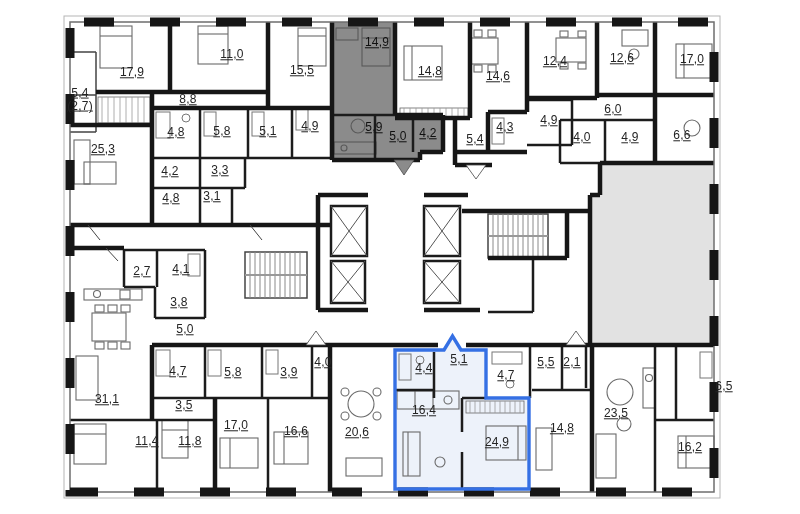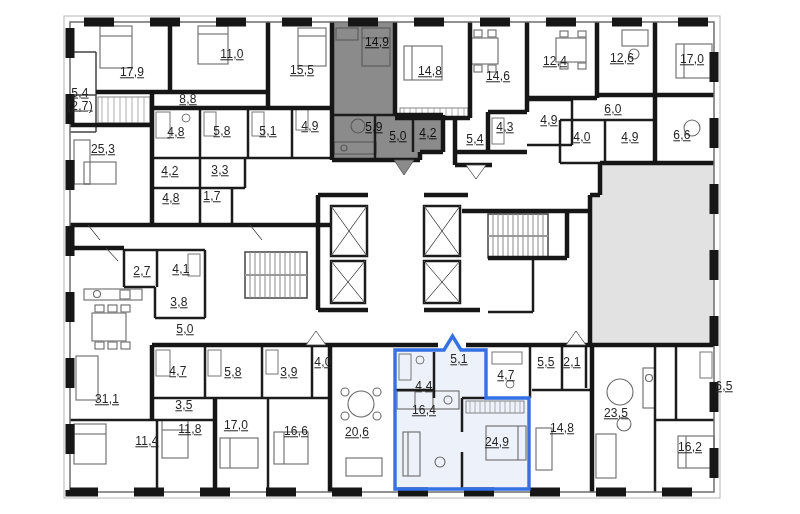--- a/index.html
+++ b/index.html
@@ -199,21 +199,21 @@
       <div class="room-label" style="left: 232px; top: 55px;">11,0</div>
       <div class="room-label" style="left: 302px; top: 71px;">15,5</div>
       <div class="room-label" style="left: 103px; top: 150px;">25,3</div>
       <div class="room-label" style="left: 176px; top: 133px;">4,8</div>
       <div class="room-label" style="left: 222px; top: 132px;">5,8</div>
       <div class="room-label" style="left: 268px; top: 132px;">5,1</div>
       <div class="room-label" style="left: 310px; top: 127px;">4,9</div>
       <div class="room-label" style="left: 170px; top: 172px;">4,2</div>
       <div class="room-label" style="left: 220px; top: 171px;">3,3</div>
       <div class="room-label" style="left: 171px; top: 199px;">4,8</div>
-      <div class="room-label" style="left: 212px; top: 197px;">1,7</div>
+      <div class="room-label" style="left: 212px; top: 197px;">3,1</div>
       <div class="room-label" style="left: 430px; top: 72px;">14,8</div>
       <div class="room-label" style="left: 498px; top: 77px;">14,6</div>
       <div class="room-label" style="left: 505px; top: 128px;">4,3</div>
       <div class="room-label" style="left: 475px; top: 140px;">5,4</div>
       <div class="room-label" style="left: 549px; top: 121px;">4,9</div>
       <div class="room-label" style="left: 555px; top: 62px;">12,4</div>
       <div class="room-label" style="left: 622px; top: 59px;">12,6</div>
       <div class="room-label" style="left: 692px; top: 60px;">17,0</div>
       <div class="room-label" style="left: 613px; top: 110px;">6,0</div>
       <div class="room-label" style="left: 582px; top: 138px;">4,0</div>
@@ -222,34 +222,34 @@
       <div class="room-label" style="left: 142px; top: 272px;">2,7</div>
       <div class="room-label" style="left: 181px; top: 270px;">4,1</div>
       <div class="room-label" style="left: 179px; top: 303px;">3,8</div>
       <div class="room-label" style="left: 185px; top: 330px;">5,0</div>
       <div class="room-label" style="left: 107px; top: 352px; margin-top: 48px;">31,1</div>
       <div class="room-label" style="left: 178px; top: 372px;">4,7</div>
       <div class="room-label" style="left: 233px; top: 373px;">5,8</div>
       <div class="room-label" style="left: 289px; top: 373px;">3,9</div>
       <div class="room-label" style="left: 184px; top: 406px;">3,5</div>
       <div class="room-label" style="left: 107px; top: 442px; margin-left: 40px;">11,4</div>
-      <div class="room-label" style="left: 168px; top: 430px; padding-left: 44px;">11,8</div>
+      <div class="room-label" style="left: 168px; top: 442px; padding-left: 44px;">11,8</div>
       <div class="room-label" style="left: 236px; top: 426px;">17,0</div>
       <div class="room-label" style="left: 296px; top: 432px;">16,6</div>
       <div class="room-label" style="left: 323px; top: 363px;">4,0</div>
       <div class="room-label" style="left: 357px; top: 433px;">20,6</div>
       <div class="room-label" style="left: 506px; top: 376px;">4,7</div>
       <div class="room-label" style="left: 546px; top: 363px;">5,5</div>
       <div class="room-label" style="left: 572px; top: 363px;">2,1</div>
       <div class="room-label" style="left: 562px; top: 429px;">14,8</div>
       <div class="room-label" style="left: 616px; top: 414px;">23,5</div>
       <div class="room-label" style="left: 724px; top: 387px;">6,5</div>
       <div class="room-label" style="left: 690px; top: 448px;">16,2</div>
       <div class="room-label on-gray" style="left: 377px; top: 43px;">14,9</div>
       <div class="room-label on-gray" style="left: 354px; top: 128px; margin-left: 20px;">5,9</div>
       <div class="room-label on-gray" style="left: 398px; top: 137px;">5,0</div>
       <div class="room-label on-gray" style="left: 428px; top: 134px;">4,2</div>
-      <div class="room-label" style="left: 424px; top: 387px;">4,4</div>
+      <div class="room-label" style="left: 424px; top: 369px;">4,4</div>
       <div class="room-label" style="left: 459px; top: 360px;">5,1</div>
       <div class="room-label" style="left: 424px; top: 411px;">16,4</div>
       <div class="room-label" style="left: 497px; top: 443px;">24,9</div>
     </div>
 </div>
 
 </body></html>

